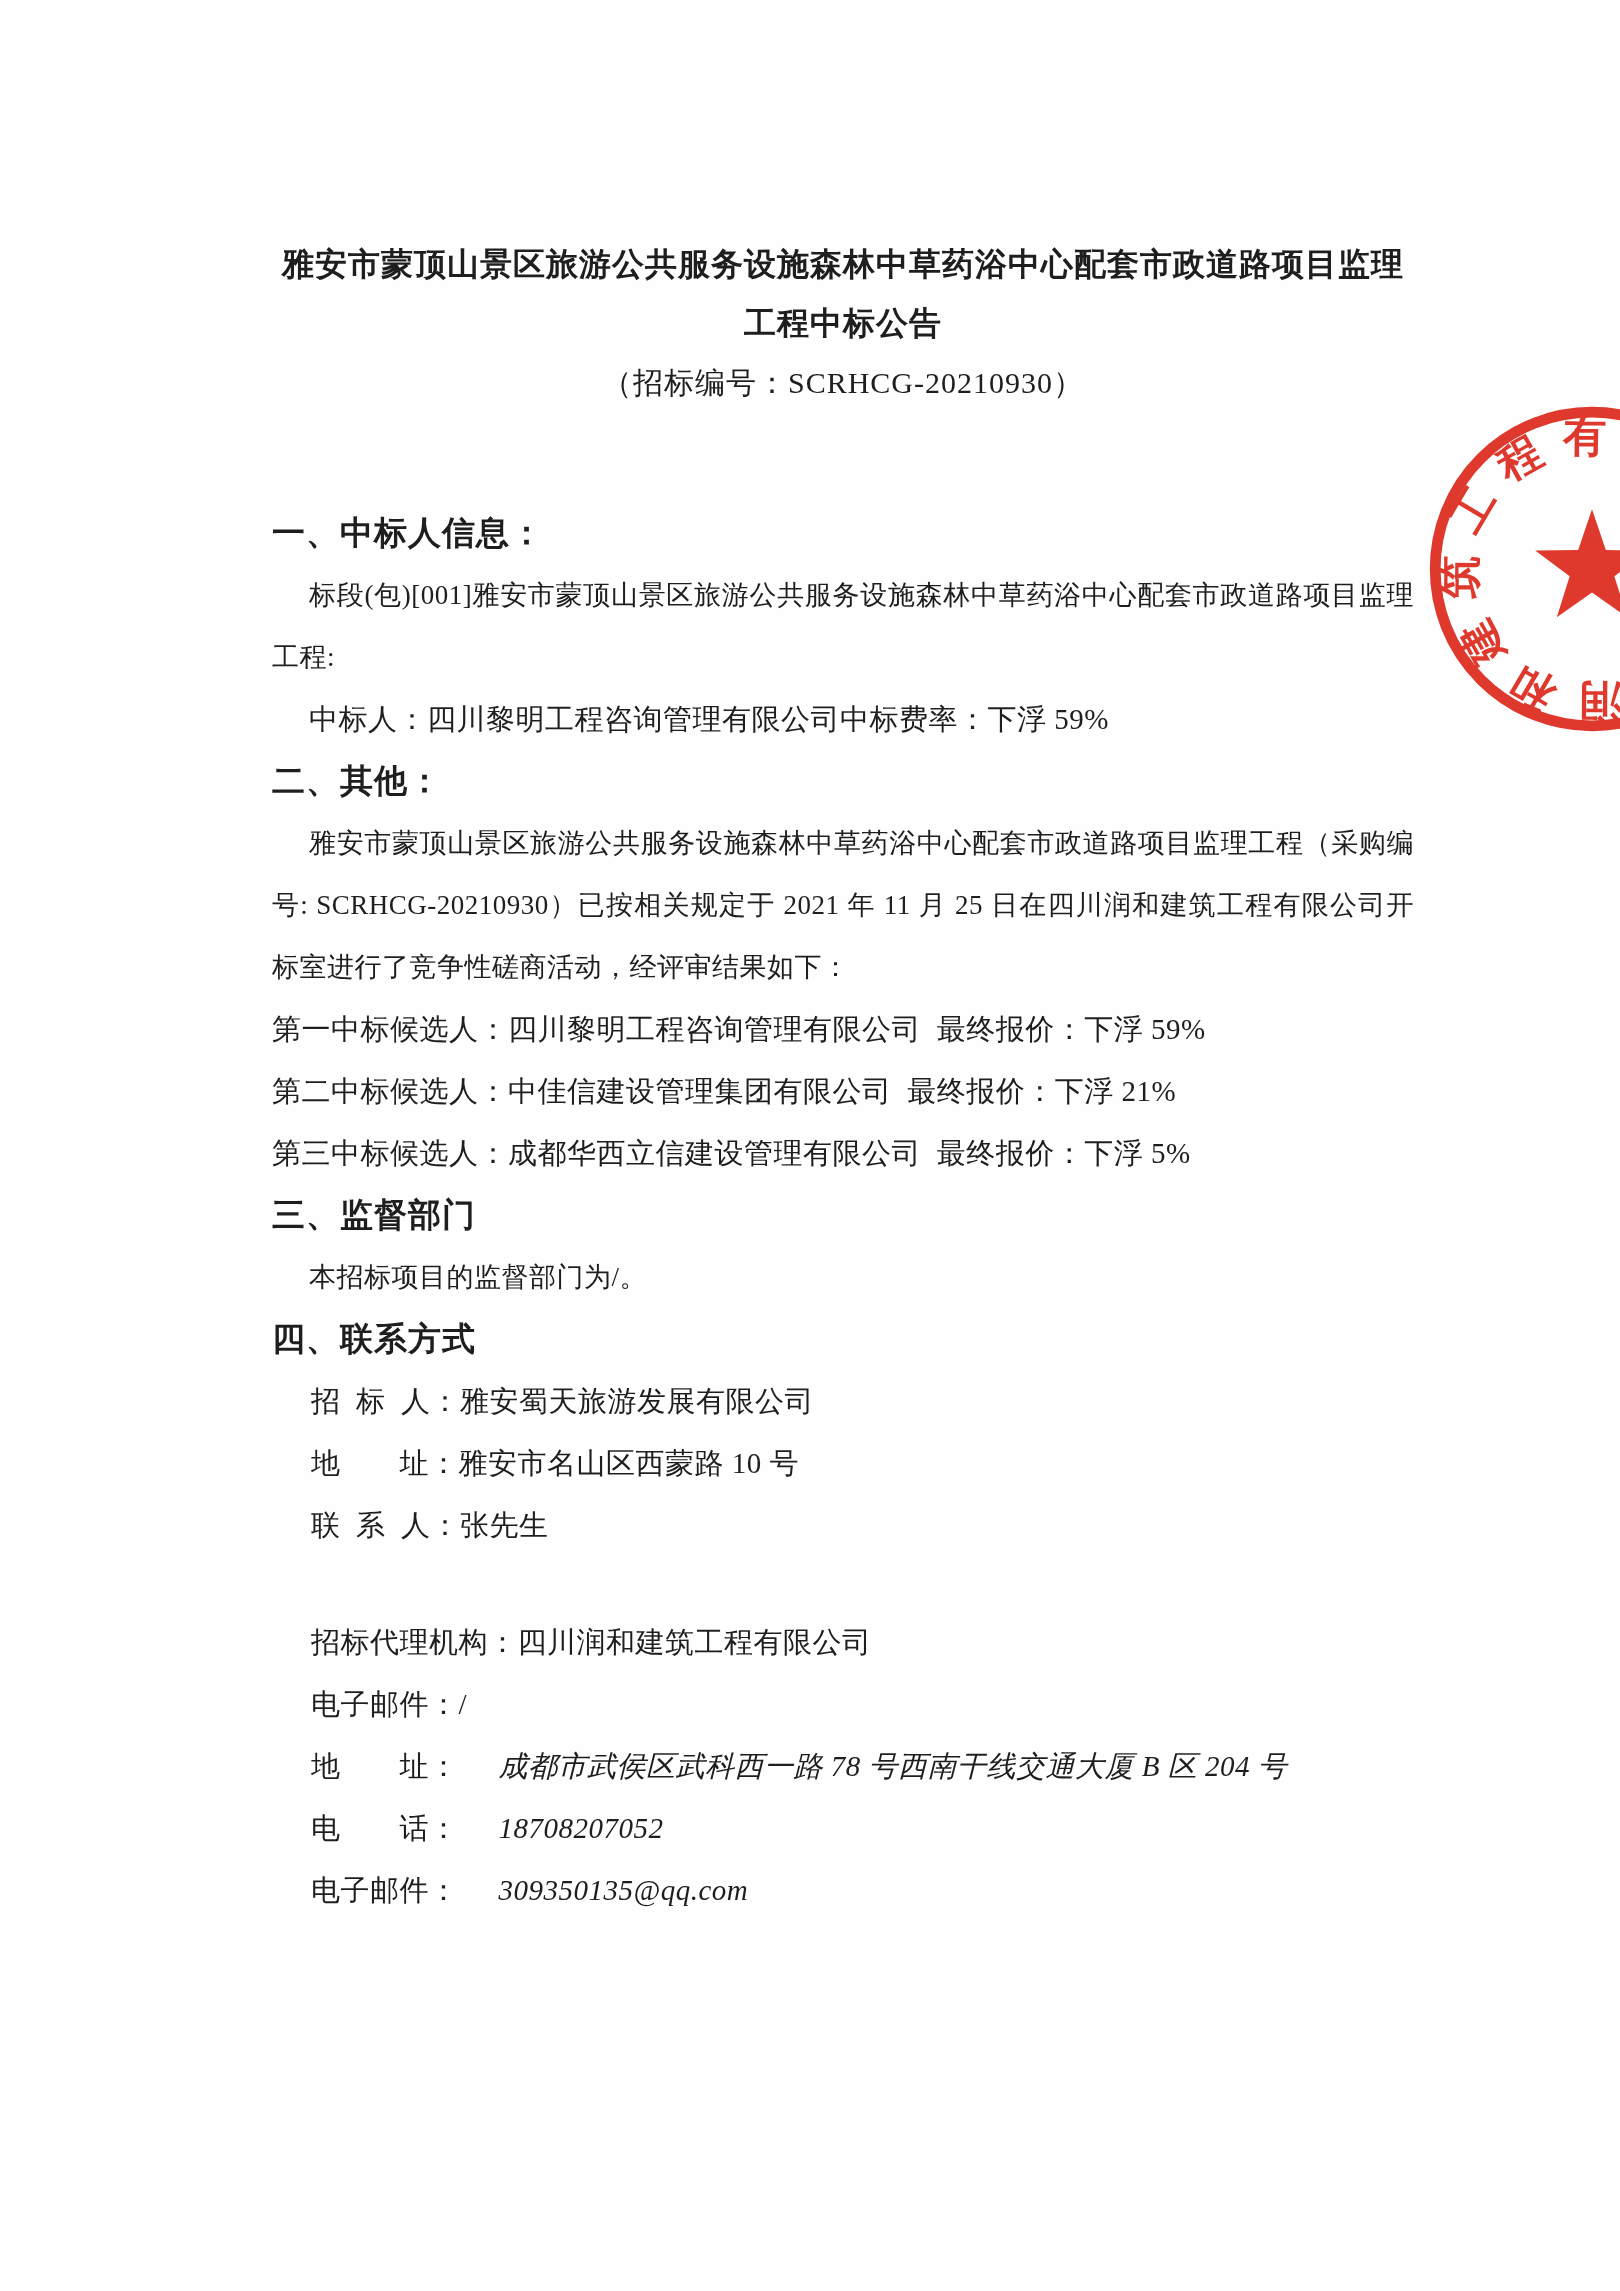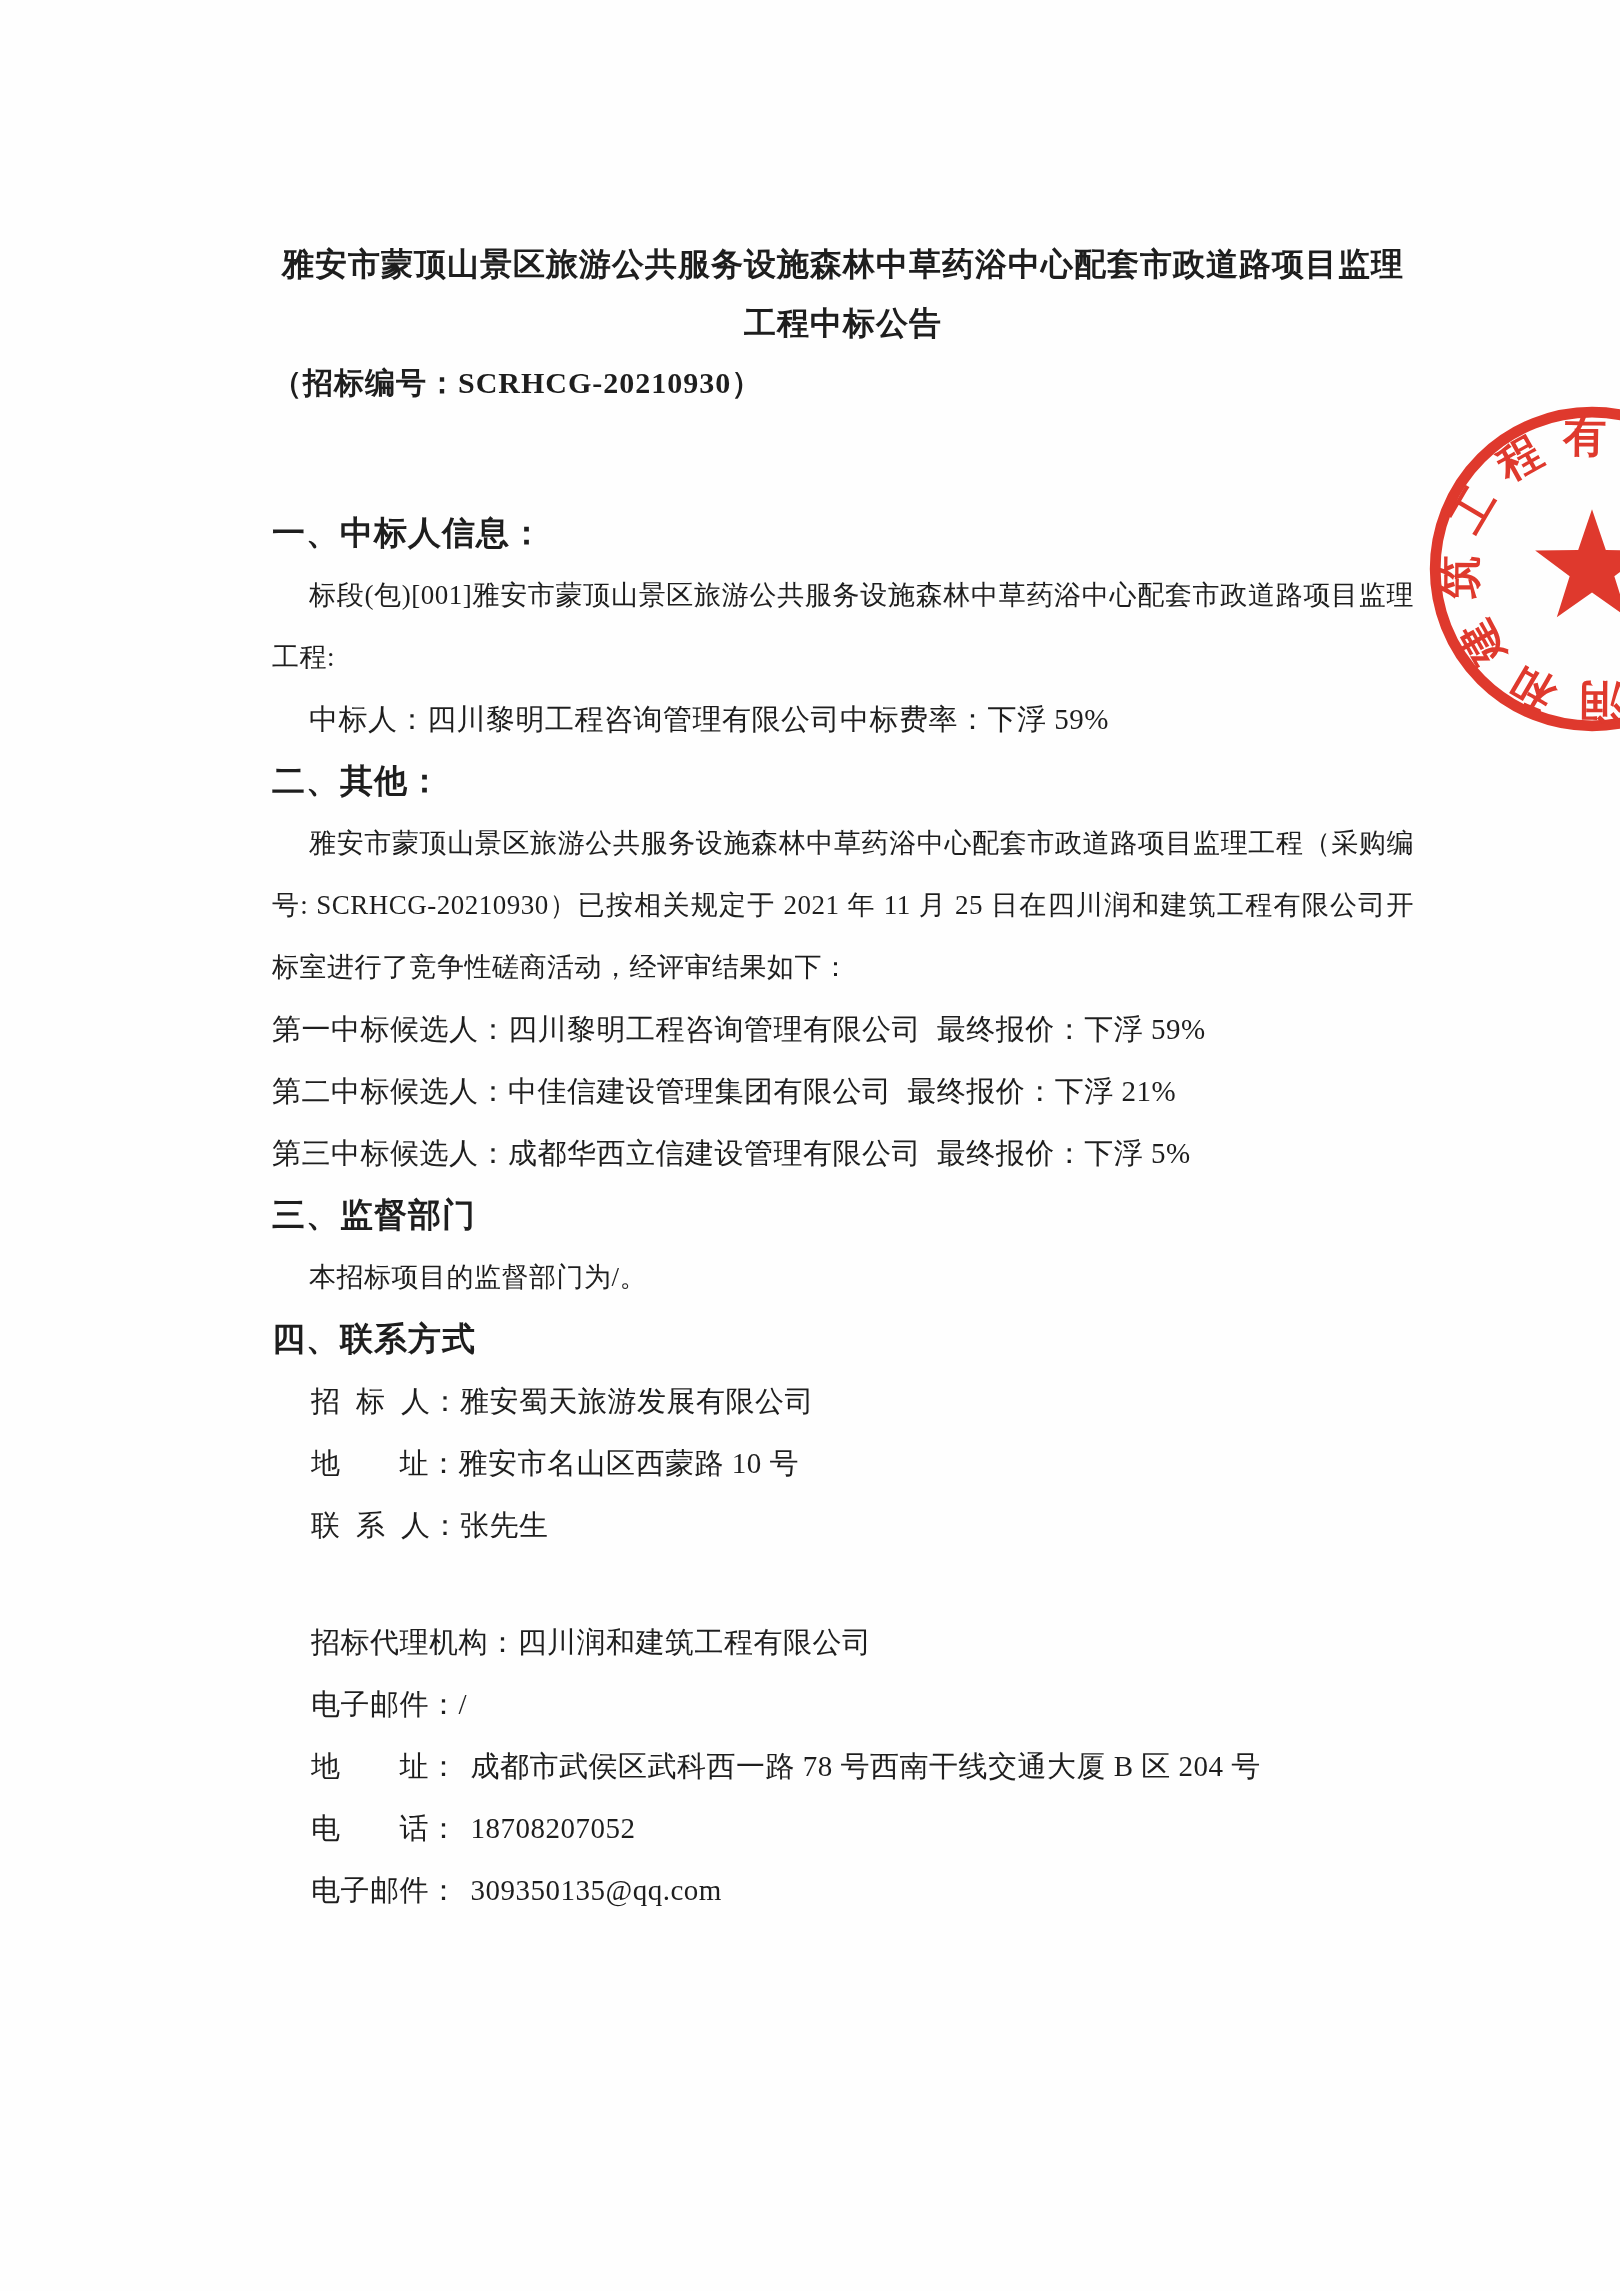--- a/index.html
+++ b/index.html
@@ -23,22 +23,22 @@
   .title-line {
     font-size: 32px;
     font-weight: bold;
     text-align: center;
     line-height: 59px;
     letter-spacing: 1px;
     white-space: nowrap;
   }
   .subtitle-line {
     font-size: 30px;
-    font-weight: bold;
-    text-align: left;
+    font-weight: normal;
+    text-align: center;
     line-height: 59px;
     letter-spacing: 1px;
     white-space: nowrap;
   }
   .heading {
     font-size: 33px;
     font-weight: bold;
     line-height: 62px;
     letter-spacing: 1px;
   }
@@ -62,21 +62,21 @@
   .quote-label { margin-left: 15.7px; }
   .crow {
     font-size: 29px;
     line-height: 62px;
     letter-spacing: 0.5px;
     padding-left: 39px;
     white-space: nowrap;
   }
   .crow span { white-space: pre-wrap; }
   .agency-gap { margin-top: 55px; }
-  .val-gap { margin-left: 12px; }
+  .val-gap { margin-left: 40px; font-style: italic; }
   .stamp {
     position: absolute;
     left: 1396px;
     top: 373px;
     opacity: 0.93;
   }
   .stamp text {
     font-family: "Liberation Sans", "DejaVu Sans", sans-serif;
     font-weight: bold;
   }

